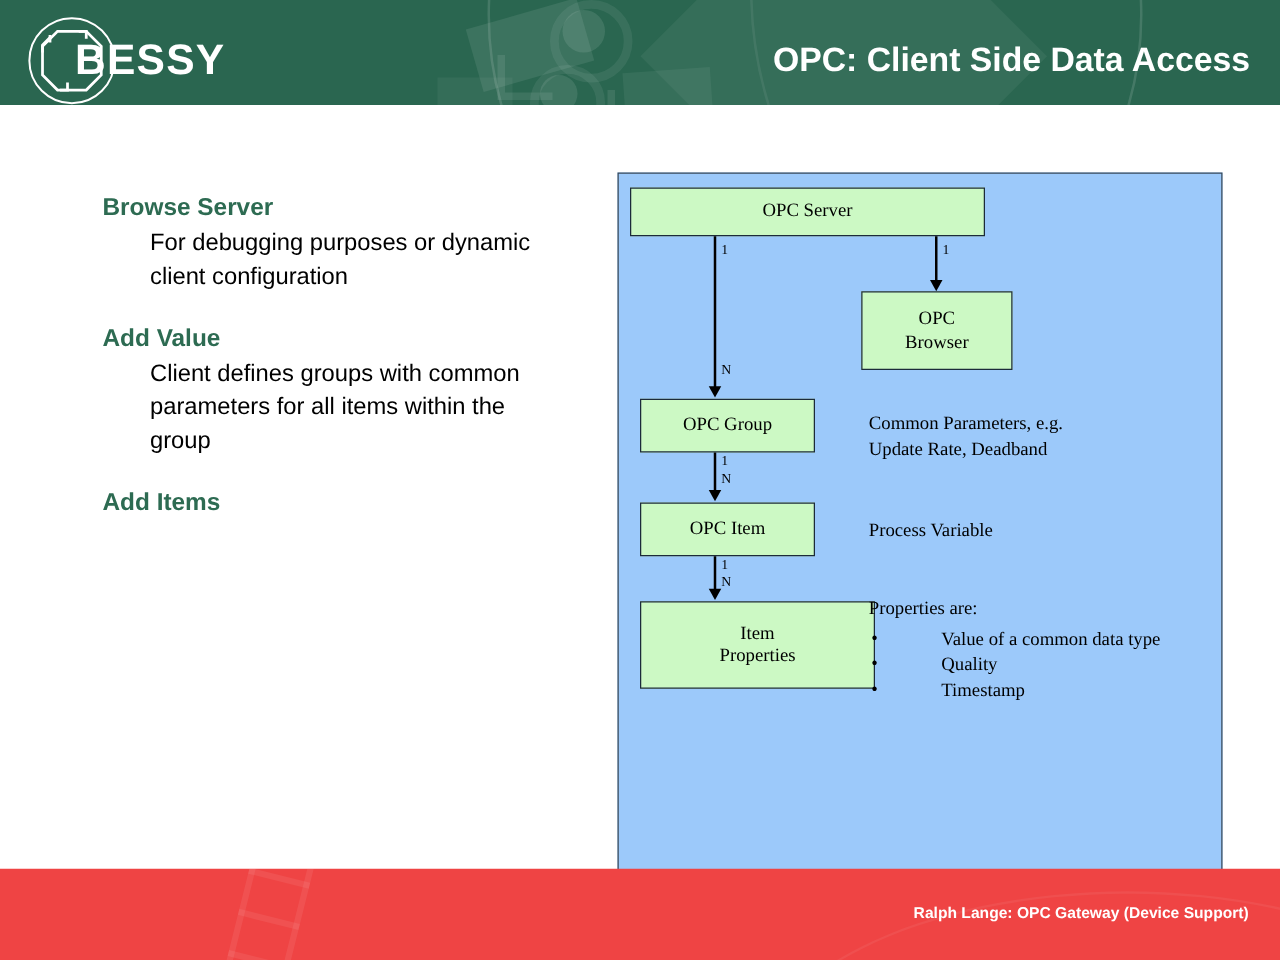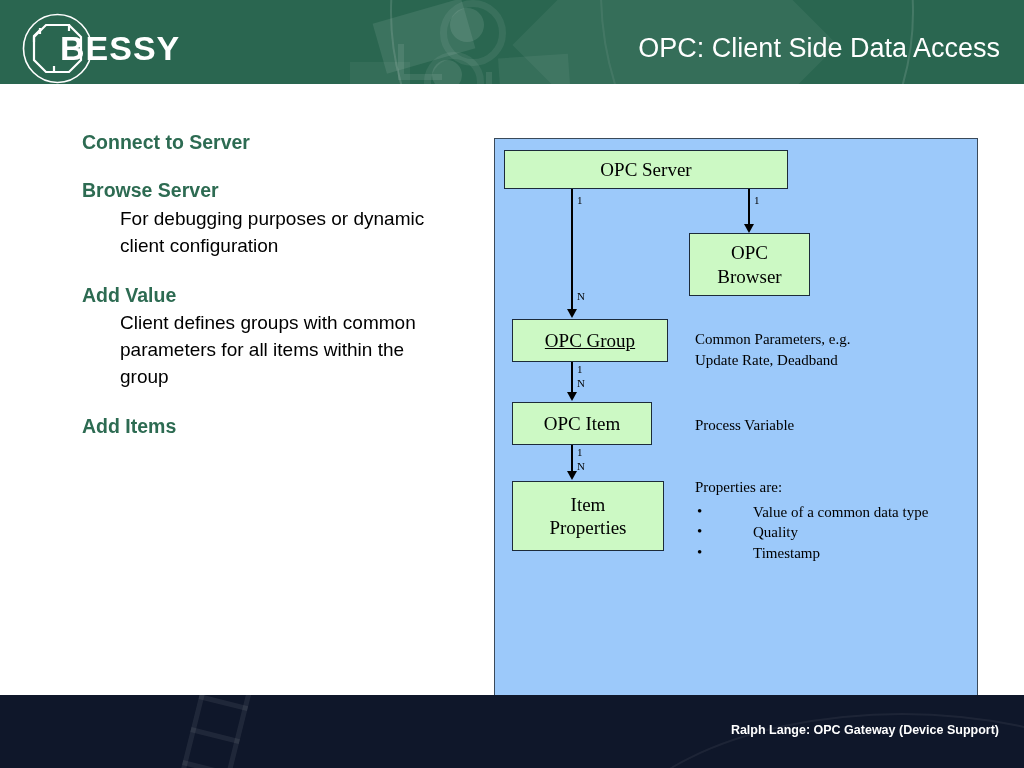--- a/index.html
+++ b/index.html
@@ -90,21 +90,21 @@
     font-family: "Liberation Sans", sans-serif;
     font-weight: bold;
     font-size: 34px;
     letter-spacing: 1px;
     color: #ffffff;
   }
   .slide-title {
     position: absolute;
     right: 24px; top: 33px;
     font-family: "Liberation Sans", sans-serif;
-    font-weight: normal;
+    font-weight: bold;
     font-size: 27px;
     color: #ffffff;
     white-space: nowrap;
   }
 
   
   .content {
     position: absolute;
     left: 0; top: 97px;
     width: 1024px; height: 598px;
@@ -141,33 +141,33 @@
     background: #9cc9fa;
     border: 1px solid #3a4a5a;
     box-sizing: border-box;
   }
   .node {
     position: absolute;
     background: #ccf9c4;
     border: 1.5px solid #1c2b3a;
     box-sizing: border-box;
     font-family: "Liberation Serif", serif;
-    font-size: 19px;
+    font-size: 15px;
     color: #000000;
     display: flex;
     align-items: center;
     justify-content: center;
     text-align: center;
     line-height: 1.22;
   }
   .node-server   { left: 9px;  top: 11px;  width: 284px; height: 39px; }
   .node-browser  { left: 194px; top: 94px;  width: 121px; height: 63px; }
-  .node-group    { left: 17px; top: 180px; width: 156px; height: 43px; text-decoration: underline; }
+  .node-group    { left: 17px; top: 180px; width: 140px; height: 43px; }
   .node-item     { left: 17px; top: 263px; width: 140px; height: 43px; }
-  .node-props    { left: 17px; top: 342px; width: 152px; height: 70px; }
+  .node-props    { left: 17px; top: 342px; width: 188px; height: 70px; }
   .conn-line {
     position: absolute;
     background: #000000;
   }
   .vline { width: 1.6px; }
   .arrowhead {
     position: absolute;
     width: 0; height: 0;
     border-left: 5px solid transparent;
     border-right: 5px solid transparent;
@@ -206,21 +206,21 @@
     position: absolute;
     left: 2px; top: -1px;
     font-size: 15px;
   }
 
   
   .footer {
     position: absolute;
     left: 0; top: 695px;
     width: 1024px; height: 73px;
-    background: #0f172a;
+    background: #ef4444;
     overflow: hidden;
   }
   .footer-ladder {
     position: absolute;
     left: 190px; top: -14px;
     width: 40px; height: 110px;
     transform: rotate(14deg);
     border-left: 5px solid rgba(255,255,255,0.07);
     border-right: 5px solid rgba(255,255,255,0.07);
   }
@@ -275,21 +275,20 @@
     </svg>
   </div>
   <div class="logo-text">BESSY</div>
   <div class="slide-title">OPC: Client Side Data Access</div>
 </div>
 
 <div class="content">
 
   <div class="left-col">
     <div class="topic">
-      <div class="topic-head">Connect to Server</div>
     </div>
     <div class="topic">
       <div class="topic-head">Browse Server</div>
       <div class="topic-body">For debugging purposes or dynamic client configuration</div>
     </div>
     <div class="topic">
       <div class="topic-head">Add Value</div>
       <div class="topic-body">Client defines groups with common parameters for all items within the group</div>
     </div>
     <div class="topic">

